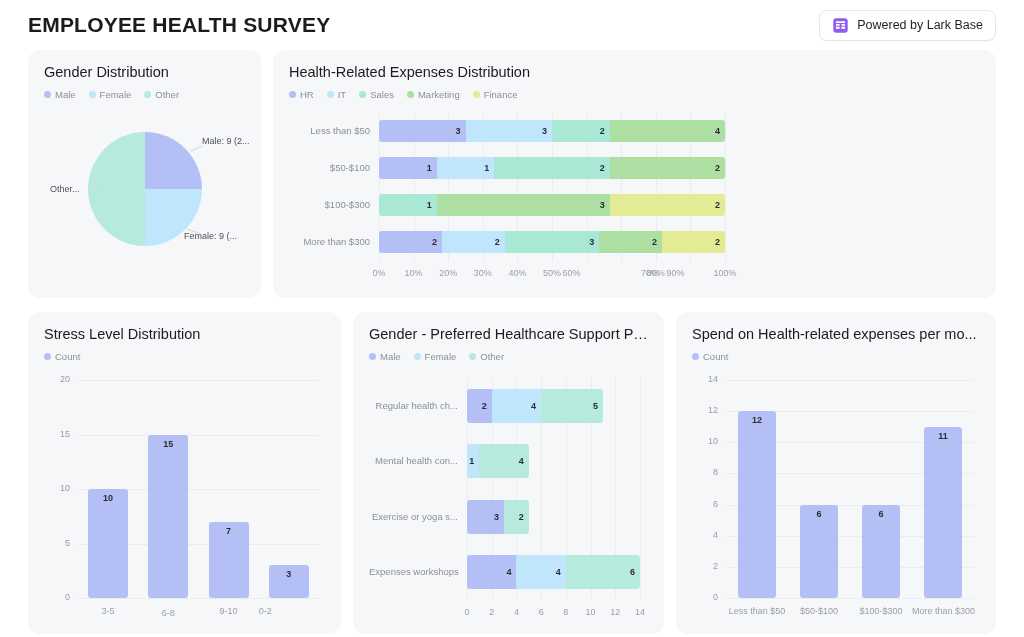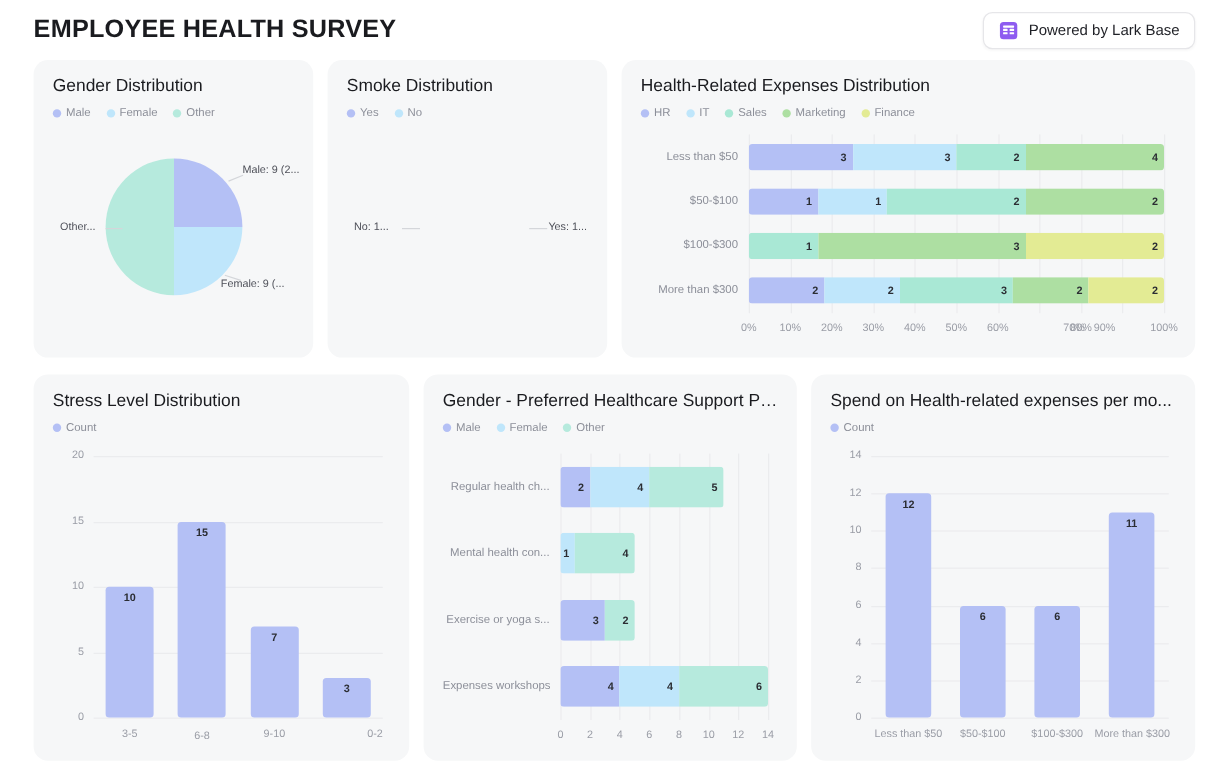--- a/index.html
+++ b/index.html
@@ -140,41 +140,20 @@
           <div class="pie" style="background: conic-gradient(rgb(180, 192, 245) 0%, rgb(180, 192, 245) 25%, rgb(191, 230, 251) 25%, rgb(191, 230, 251) 50%, rgb(182, 234, 221) 50%, rgb(182, 234, 221) 100%);"></div>
           <div class="pie-lbl" style="left: 158px; top: 30px;">Male: 9 (2...</div>
           <div class="pie-lbl" style="left: 140px; top: 125px;">Female: 9 (...</div>
           <div class="pie-lbl" style="left: 6px; top: 78px;">Other...</div>
           <div class="leader" style="left: 146px; top: 42px; width: 13px; transform: rotate(-22deg);"></div>
           <div class="leader" style="left: 143px; top: 125px; width: 14px; transform: rotate(18deg);"></div>
           <div class="leader" style="left: 44px; top: 84px; width: 14px;"></div>
         </div>
     </div>
 
-    <div class="card c-smoke">
-      <div class="card-title">Smoke Distribution</div>
-      <div class="legend" id="lg-smoke">
-          <div class="legend-item">
-            <span class="legend-dot" style="background: rgb(180, 192, 245);"></span>
-            <span class="legend-text">Yes</span>
-          </div>
-          <div class="legend-item">
-            <span class="legend-dot" style="background: rgb(191, 230, 251);"></span>
-            <span class="legend-text">No</span>
-          </div>
-        </div>
-      <div class="pie-wrap" id="pie-smoke">
-          <div class="pie"></div>
-          <div class="donut-hole"></div>
-          <div class="pie-lbl" style="left: 6px; top: 78px;">No: 1...</div>
-          <div class="pie-lbl" style="left: 168px; top: 78px;">Yes: 1...</div>
-          <div class="leader" style="left: 46px; top: 84px; width: 15px;"></div>
-          <div class="leader" style="left: 152px; top: 84px; width: 15px;"></div>
-        </div>
-    </div>
 
     <div class="card c-exp">
       <div class="card-title">Health-Related Expenses Distribution</div>
       <div class="legend" id="lg-expenses">
           <div class="legend-item">
             <span class="legend-dot" style="background: rgb(180, 192, 245);"></span>
             <span class="legend-text">HR</span>
           </div>
           <div class="legend-item">
             <span class="legend-dot" style="background: rgb(191, 230, 251);"></span>
@@ -200,21 +179,21 @@
           <div class="tick" style="left: 100.6px; top: 160px; width: 48px; text-align: center;">10%</div>
           <div class="gridline" style="left: 159.2px; top: 4px; width: 1px; height: 149px;"></div>
           <div class="tick" style="left: 135.2px; top: 160px; width: 48px; text-align: center;">20%</div>
           <div class="gridline" style="left: 193.8px; top: 4px; width: 1px; height: 149px;"></div>
           <div class="tick" style="left: 169.8px; top: 160px; width: 48px; text-align: center;">30%</div>
           <div class="gridline" style="left: 228.4px; top: 4px; width: 1px; height: 149px;"></div>
           <div class="tick" style="left: 204.4px; top: 160px; width: 48px; text-align: center;">40%</div>
           <div class="gridline" style="left: 263px; top: 4px; width: 1px; height: 149px;"></div>
           <div class="tick" style="left: 239px; top: 160px; width: 48px; text-align: center;">50%</div>
           <div class="gridline" style="left: 297.6px; top: 4px; width: 1px; height: 149px;"></div>
-          <div class="tick" style="left: 273.6px; top: 160px; width: 48px; text-align: center;">60%</div>
+          <div class="tick" style="left: 273.6px; top: 160px; width: 48px; text-align: left;">60%</div>
           <div class="gridline" style="left: 332.2px; top: 4px; width: 1px; height: 149px;"></div>
           <div class="tick" style="left: 322px; top: 160px; width: 48px; text-align: right;">70%</div>
           <div class="gridline" style="left: 366.8px; top: 4px; width: 1px; height: 149px;"></div>
           <div class="tick" style="left: 342.8px; top: 160px; width: 48px; text-align: center;">80%</div>
           <div class="gridline" style="left: 401.4px; top: 4px; width: 1px; height: 149px;"></div>
           <div class="tick" style="left: 377.4px; top: 160px; width: 48px; ">90%</div>
           <div class="gridline" style="left: 436px; top: 4px; width: 1px; height: 149px;"></div>
           <div class="tick" style="left: 412px; top: 160px; width: 48px; text-align: center;">100%</div>
           <div class="hrow" style="left: 90px; top: 11.625px; width: 346px; height: 22px;">
             <div class="hseg" style="width: 25%; background: rgb(180, 192, 245);">3</div>
@@ -273,21 +252,21 @@
           <div class="vbar-val" style="left: 64.125px; top: 121px;">10</div>
           <div class="tick" style="left: 34px; top: 234px; width: 60.25px; text-align: center;">3-5</div>
           <div class="vbar" style="left: 104.375px; width: 40px; height: 163.5px; bottom: 24px; background: rgb(180, 192, 245);"></div>
           <div class="vbar-val" style="left: 124.375px; top: 66.5px;">15</div>
           <div class="tick" style="left: 94.25px; top: 236px; width: 60.25px; text-align: center;">6-8</div>
           <div class="vbar" style="left: 164.625px; width: 40px; height: 76.3px; bottom: 24px; background: rgb(180, 192, 245);"></div>
           <div class="vbar-val" style="left: 184.625px; top: 153.7px;">7</div>
           <div class="tick" style="left: 154.5px; top: 234px; width: 60.25px; text-align: center;">9-10</div>
           <div class="vbar" style="left: 224.875px; width: 40px; height: 32.7px; bottom: 24px; background: rgb(180, 192, 245);"></div>
           <div class="vbar-val" style="left: 244.875px; top: 197.3px;">3</div>
-          <div class="tick" style="left: 214.75px; top: 234px; width: 60.25px; text-align: right;">0-2</div>
+          <div class="tick" style="left: 214.75px; top: 234px; width: 60.25px; text-align: left;">0-2</div>
         </div>
     </div>
 
     <div class="card c-pref">
       <div class="card-title">Gender - Preferred Healthcare Support Pr...</div>
       <div class="legend" id="lg-preferred">
           <div class="legend-item">
             <span class="legend-dot" style="background: rgb(180, 192, 245);"></span>
             <span class="legend-text">Male</span>
           </div>

